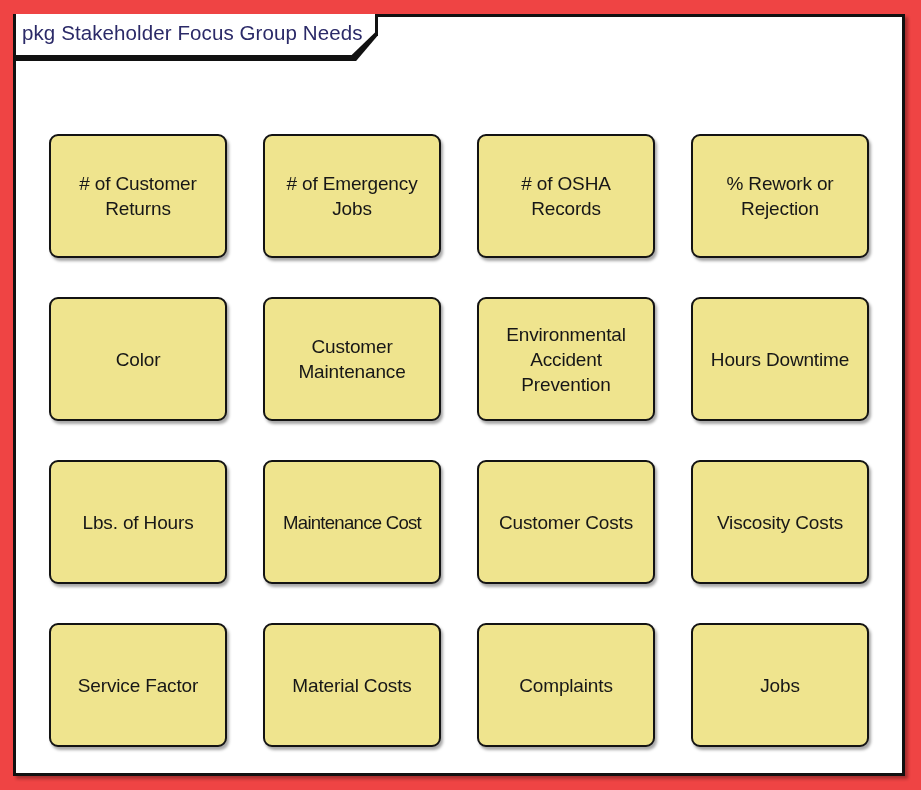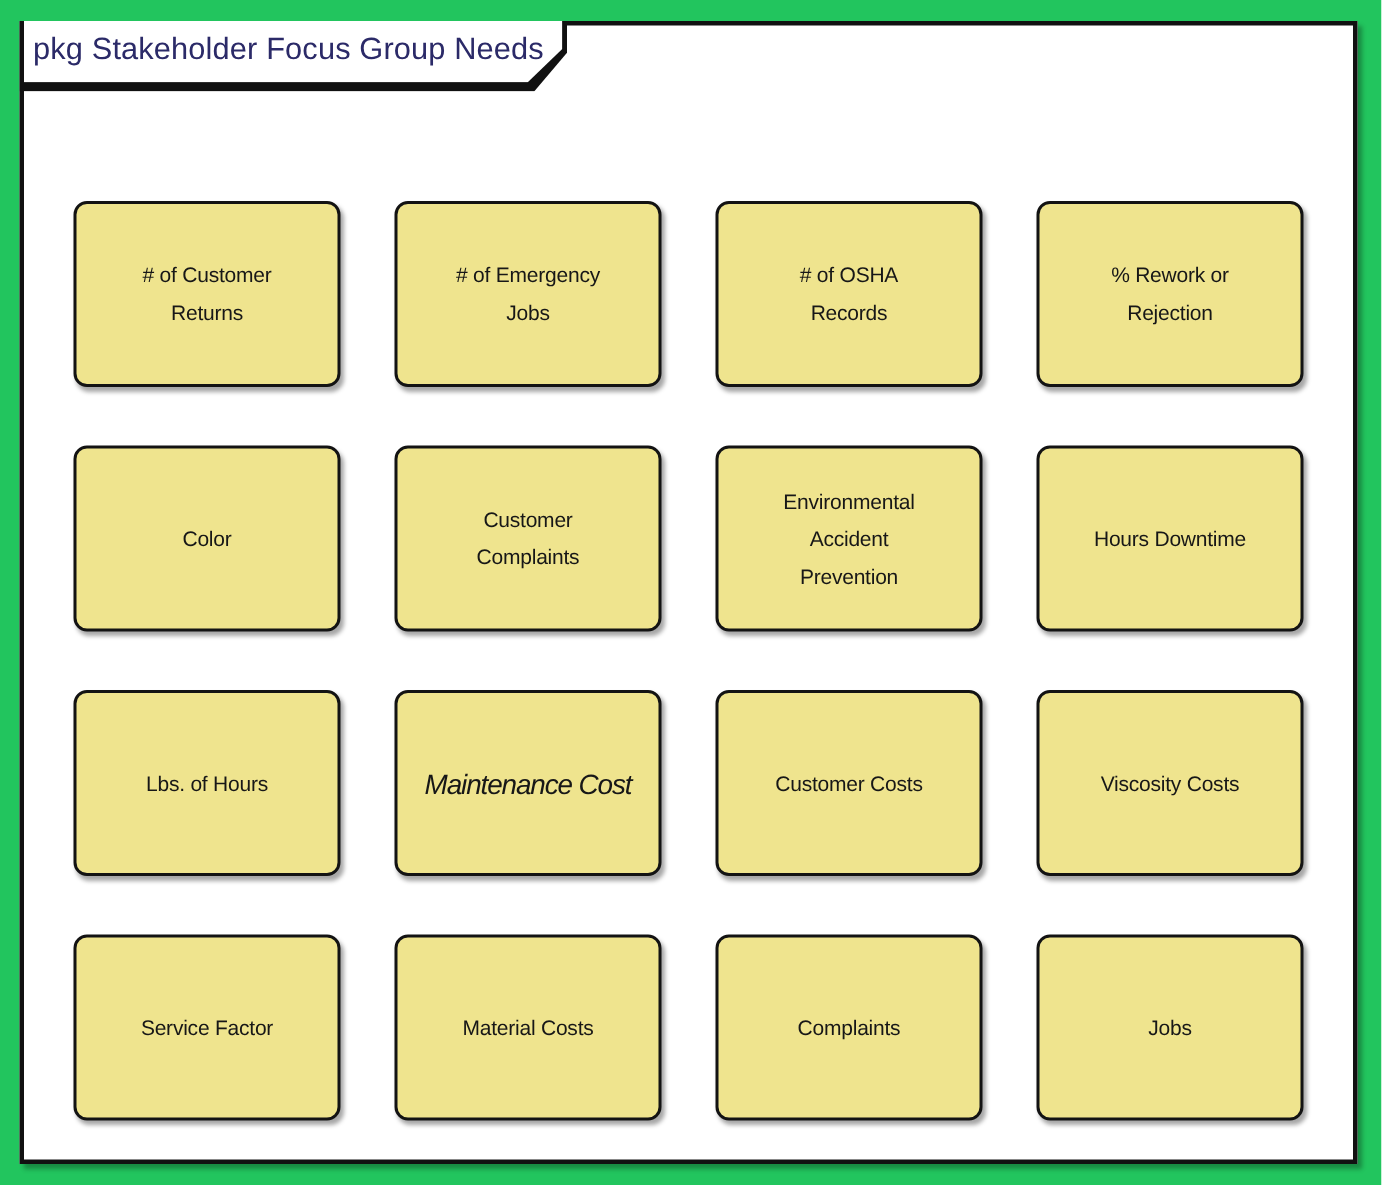--- a/index.html
+++ b/index.html
@@ -13,21 +13,21 @@
     height: 790px;
     font-family: "Liberation Sans", sans-serif;
     overflow: hidden;
   }
 
   
   #diagram-canvas {
     position: relative;
     width: 921px;
     height: 790px;
-    background: #22c55e;
+    background: #ef4444;
   }
 
   
   .package-frame {
     position: absolute;
     left: 13px;
     top: 14px;
     width: 892px;
     height: 762px;
     box-sizing: border-box;
@@ -87,34 +87,33 @@
     border: 2.5px solid #131313;
     border-radius: 9px;
     box-shadow: 2px 3px 3px rgba(0,0,0,0.35);
     display: flex;
     align-items: center;
     justify-content: center;
     padding: 0 3px;
   }
 
   .element-label {
-    font-size: 14px;
+    font-size: 19px;
     line-height: 25px;
     color: #171717;
     text-align: center;
     white-space: pre-line;
     letter-spacing: -0.15px;
     width: 100%;
   }
 
   
   .element-box.tight .element-label {
     letter-spacing: -0.75px;
     font-size: 18.6px;
-    font-style: italic;
   }
 </style>
 </head>
 <body>
 
 <div id="diagram-canvas">
 
   <div class="package-frame"></div>
 
   <div class="package-tab-shadow"></div>
@@ -142,21 +141,21 @@
       <span class="element-label">% Rework or
 Rejection</span>
     </div>
 
     <div class="element-box">
       <span class="element-label">Color</span>
     </div>
 
     <div class="element-box">
       <span class="element-label">Customer
-Complaints</span>
+Maintenance</span>
     </div>
 
     <div class="element-box">
       <span class="element-label">Environmental
 Accident
 Prevention</span>
     </div>
 
     <div class="element-box">
       <span class="element-label">Hours Downtime</span>

